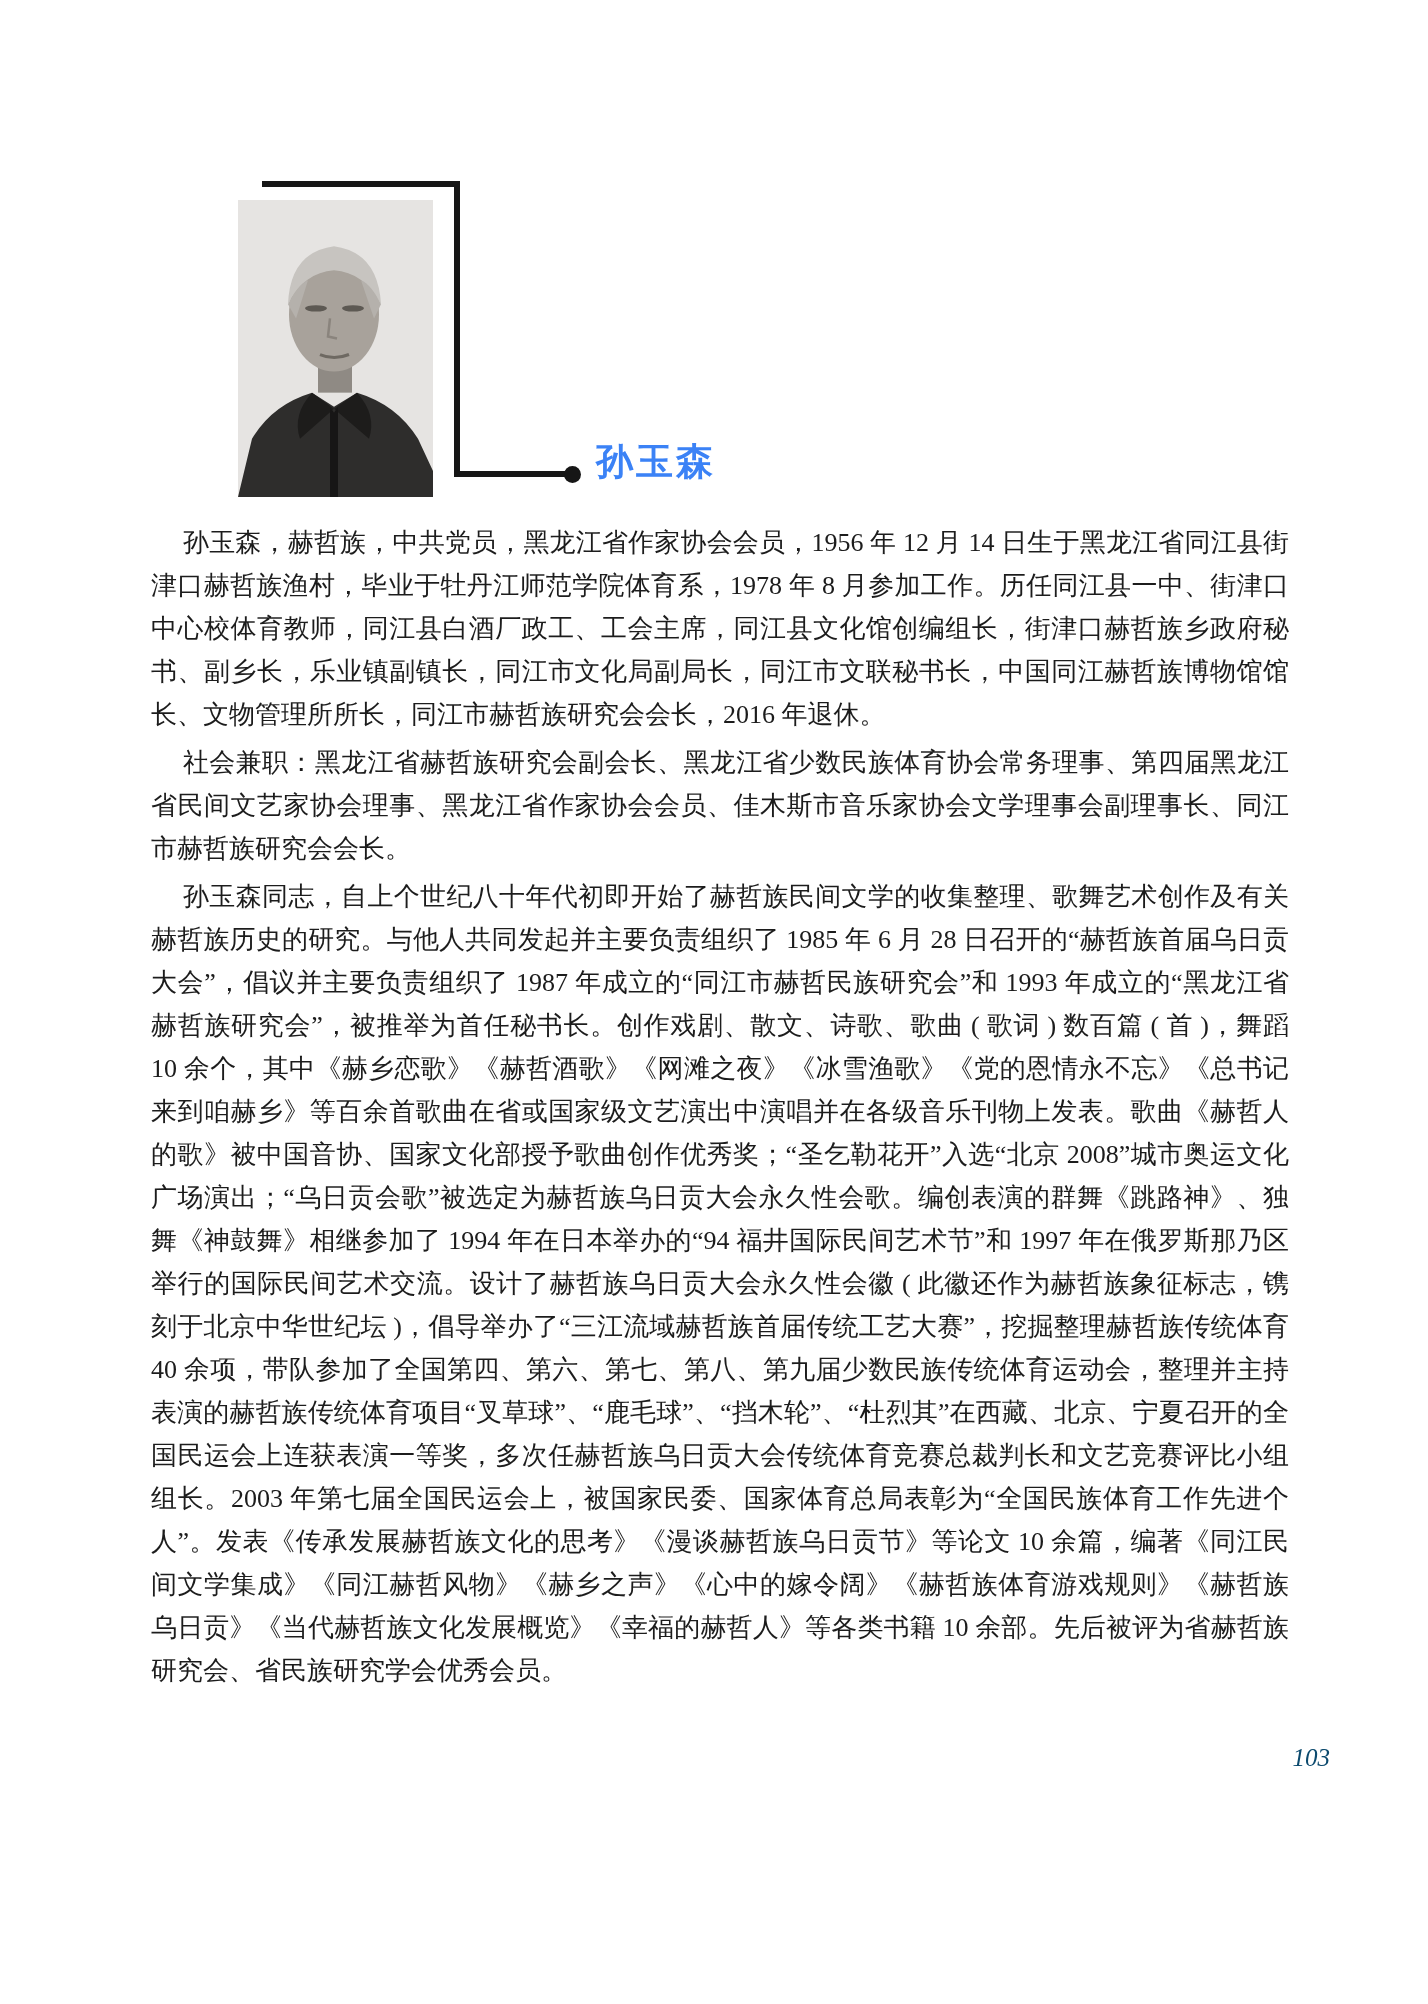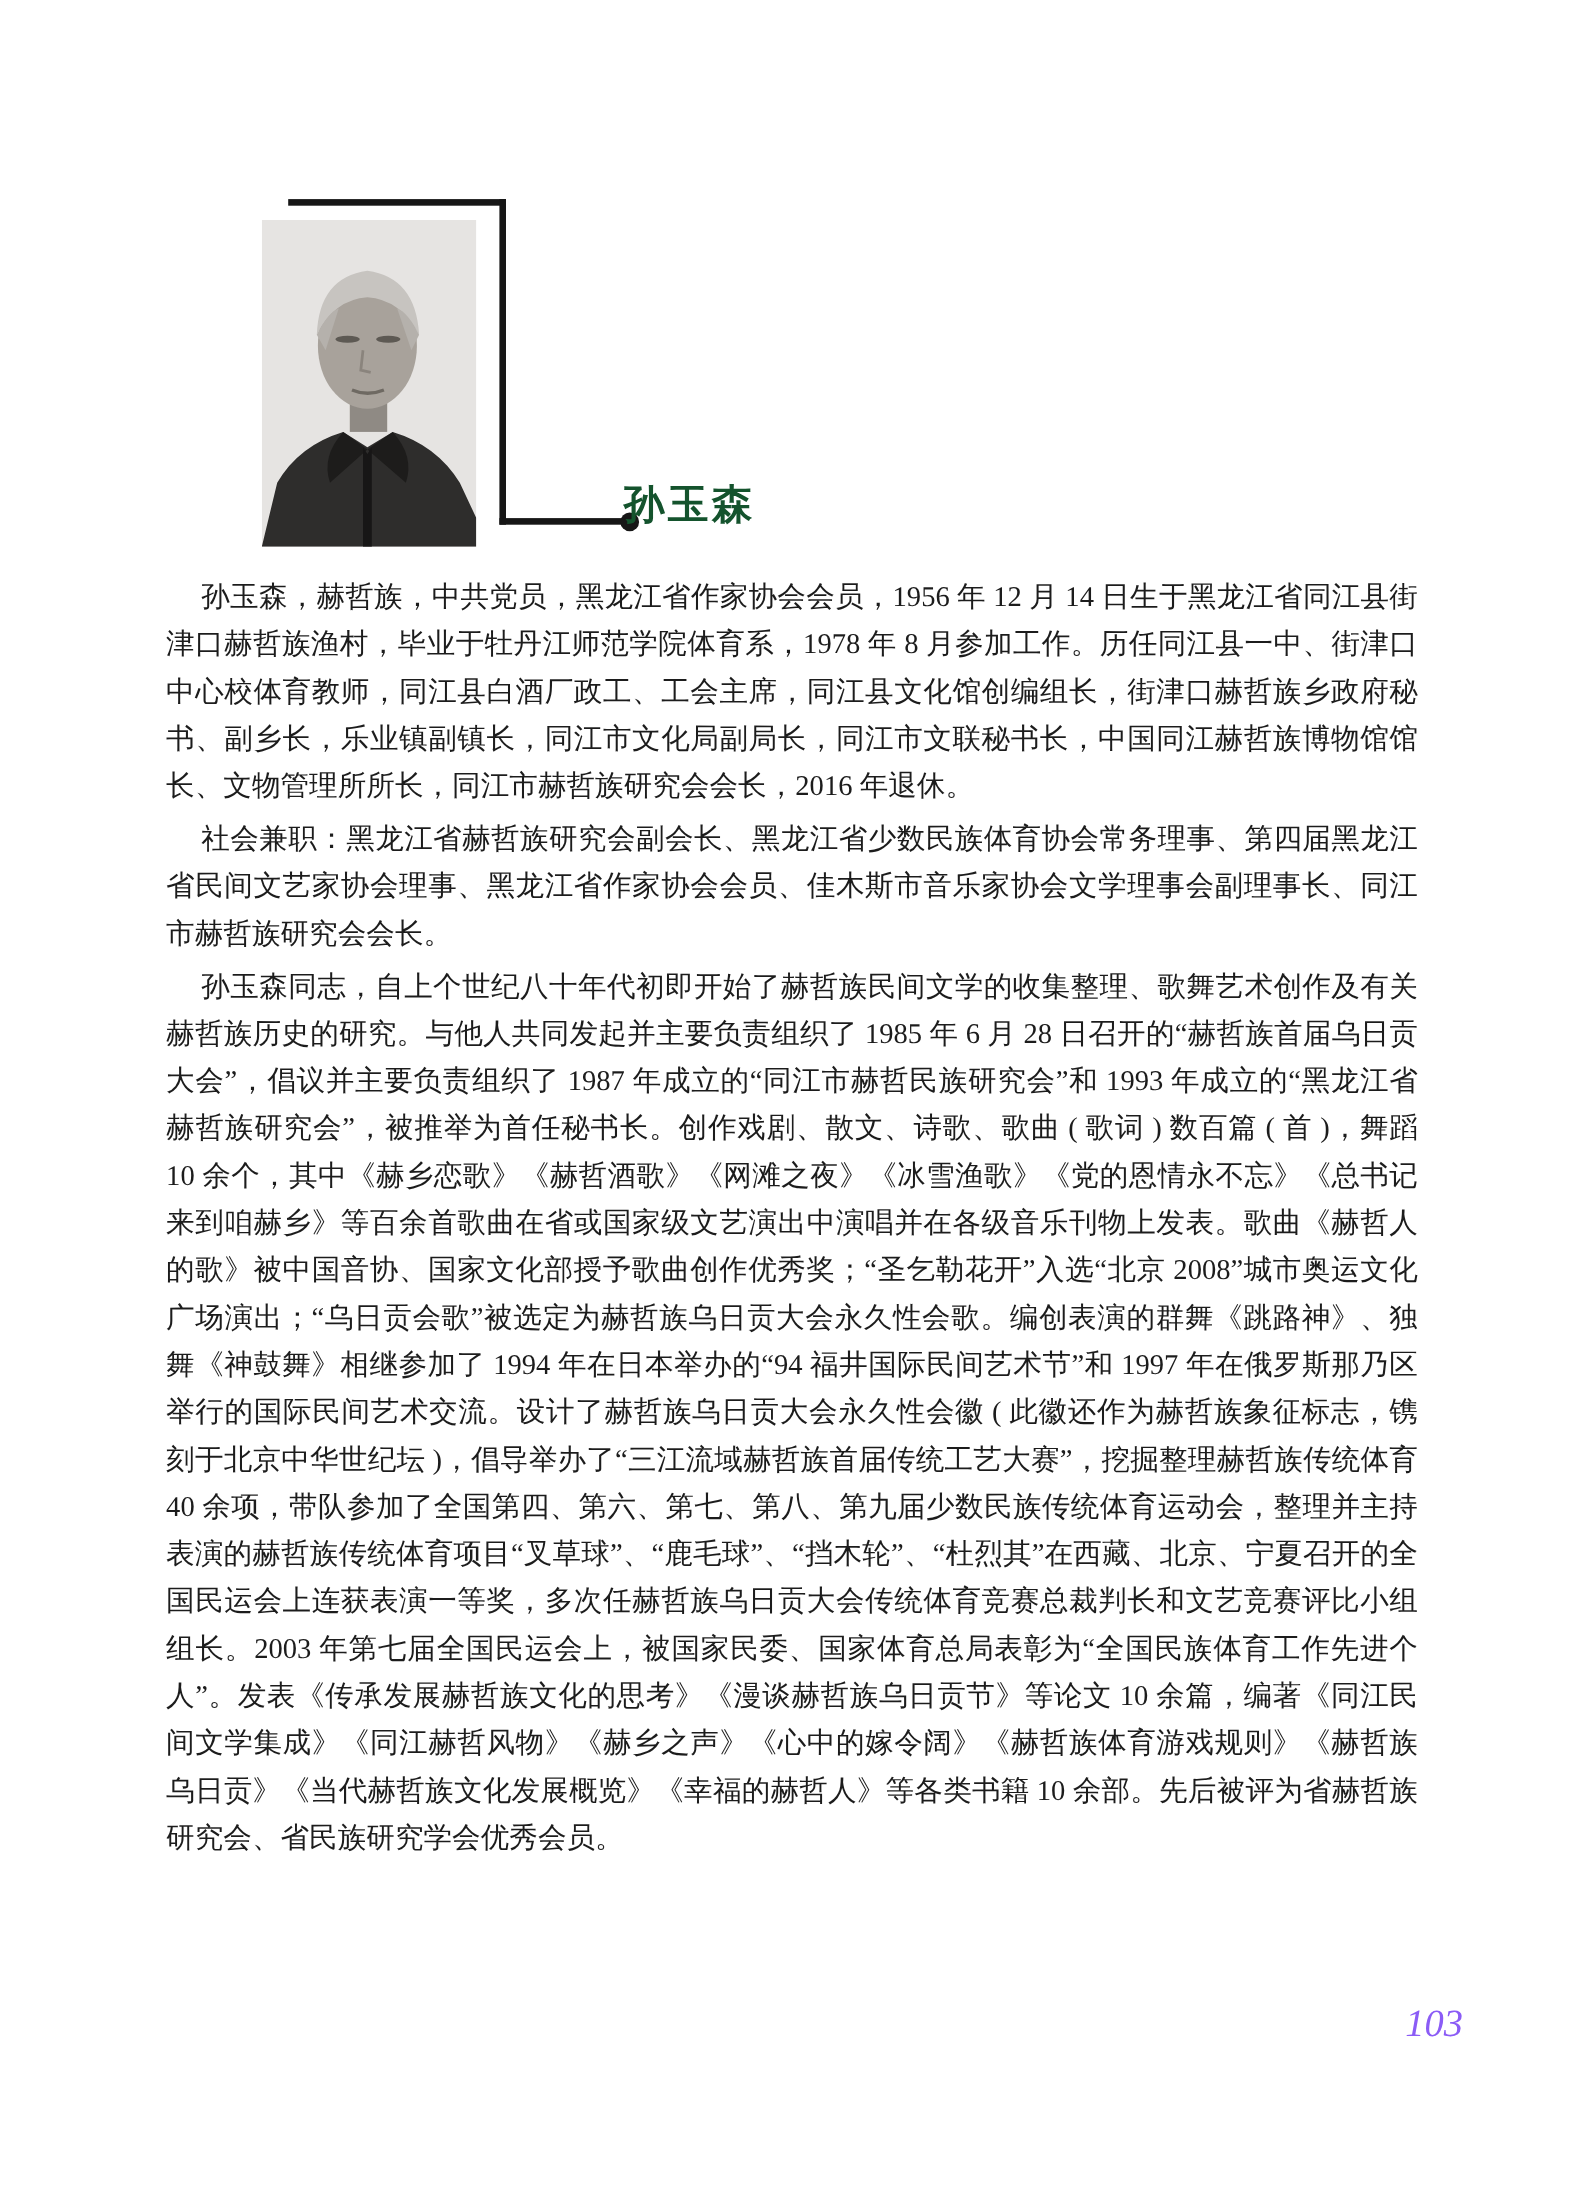--- a/index.html
+++ b/index.html
@@ -46,28 +46,27 @@
   .name-dot {
     position: absolute;
     left: 564px; top: 466px;
     width: 17px; height: 17px;
     border-radius: 50%;
     background: #161616;
   }
 
   .person-name {
     position: absolute;
-    left: 567px; top: 440px;
+    left: 596px; top: 440px;
     margin: 0;
     font-size: 37px;
     line-height: 44px;
     font-weight: bold;
     letter-spacing: 3px;
-    color: #14532d;
-    font-family: Liberation Mono, monospace;
+    color: #3b82f6;
   }
 
   
   .biography {
     position: absolute;
     left: 151px;
     top: 521px;
     width: 1141px;
     font-size: 26px;
     line-height: 43px;
@@ -76,24 +75,24 @@
     color: #1c1c1c;
   }
   .biography p {
     margin: 0 3px 5px 0;
     text-indent: 32px;
   }
 
   .page-number {
     position: absolute;
     right: 98px;
-    top: 1820px;
-    font-size: 35px;
+    top: 1744px;
+    font-size: 25px;
     font-style: italic;
-    color: #8b5cf6;
+    color: #0c4a6e;
   }
 </style>
 </head>
 <body>
 
 <div class="page">
 
   <svg class="portrait" viewBox="0 0 195 296" xmlns="http://www.w3.org/2000/svg" preserveAspectRatio="none">
     <rect x="0" y="0" width="195" height="296" fill="#e8e7e5"></rect>
     <rect x="0" y="0" width="195" height="296" fill="#dedddb" opacity="0.25"></rect>

